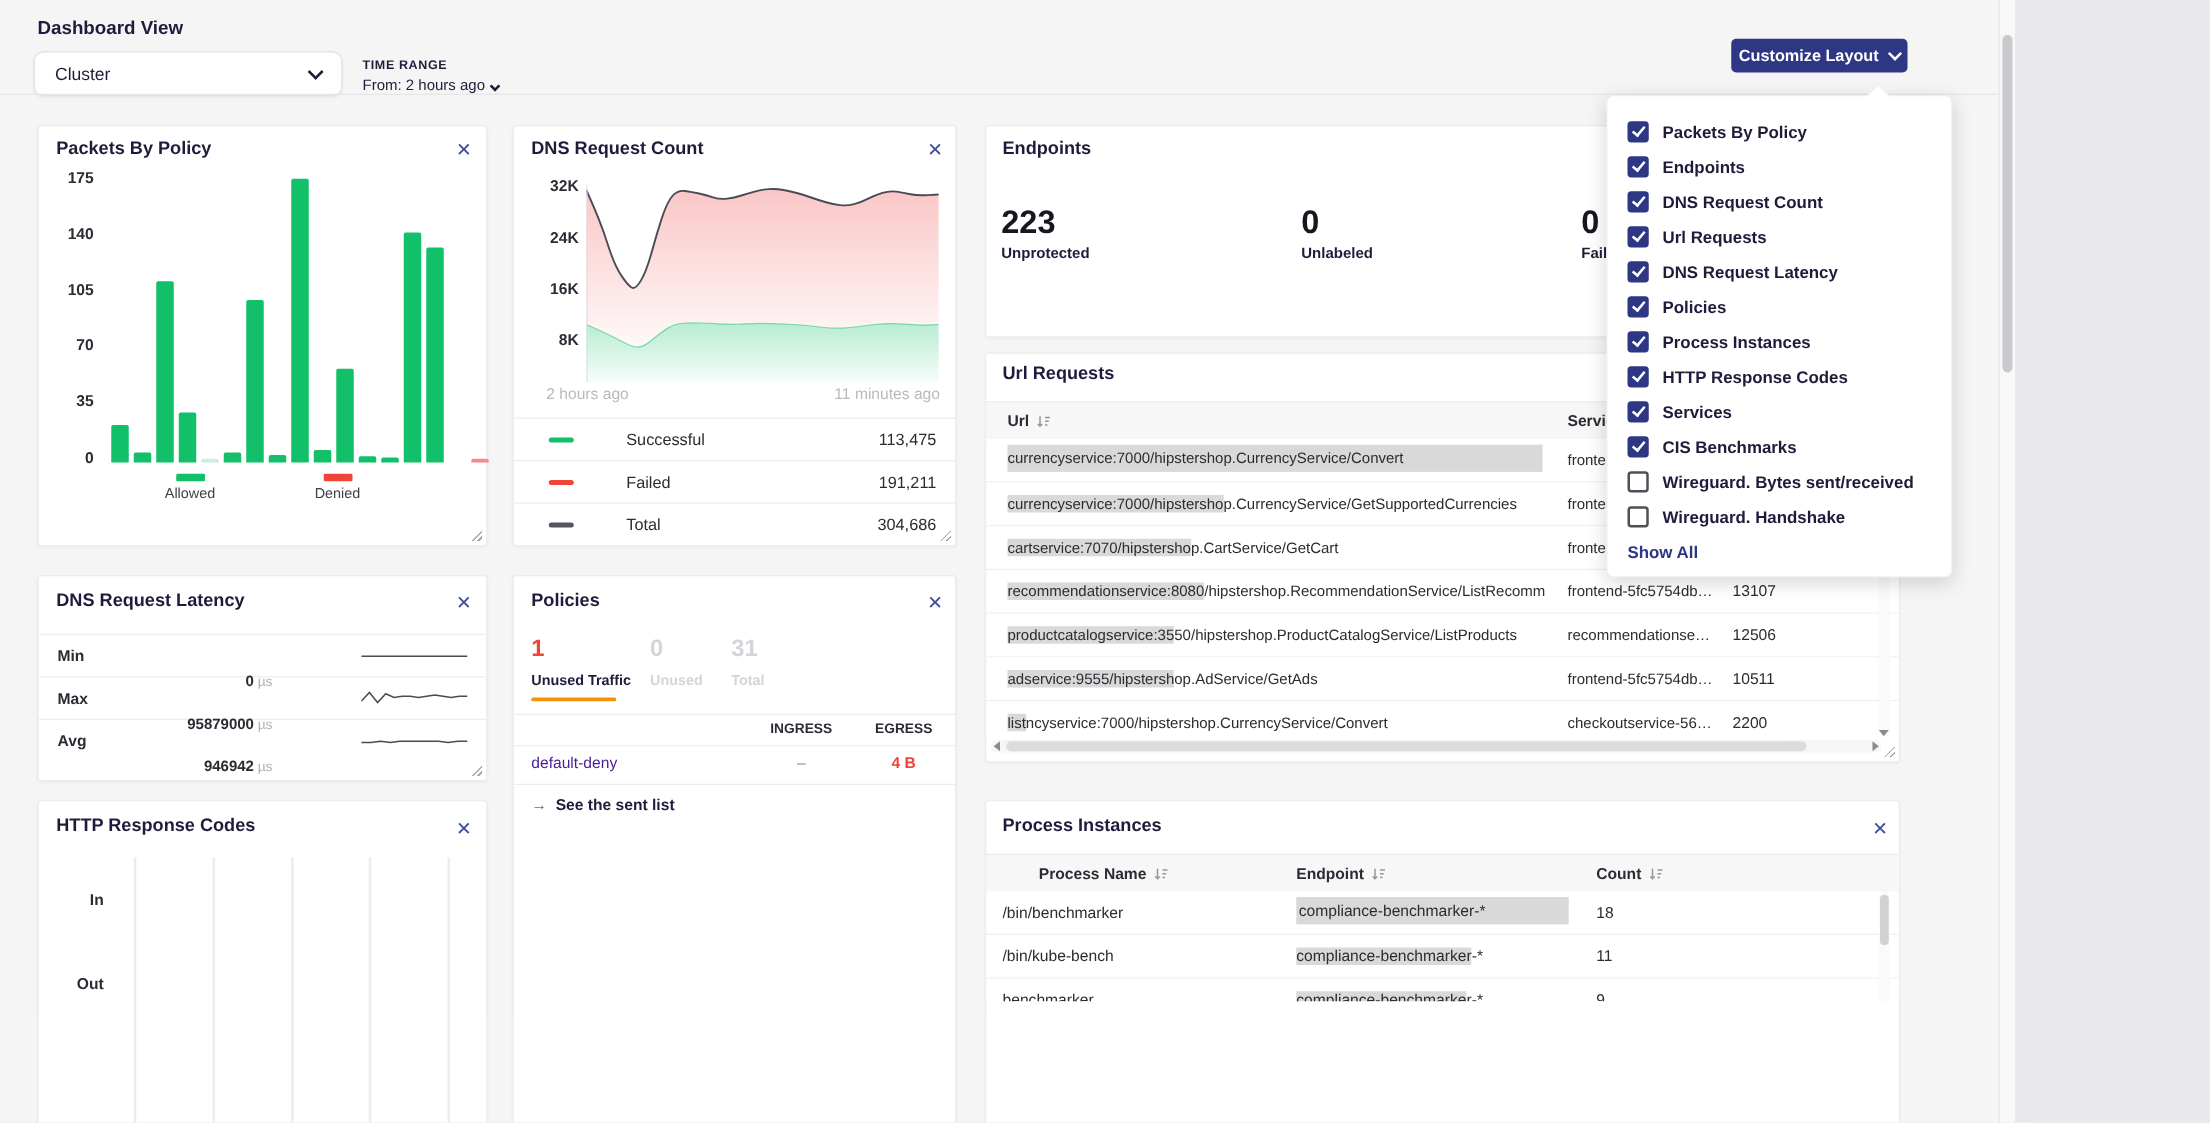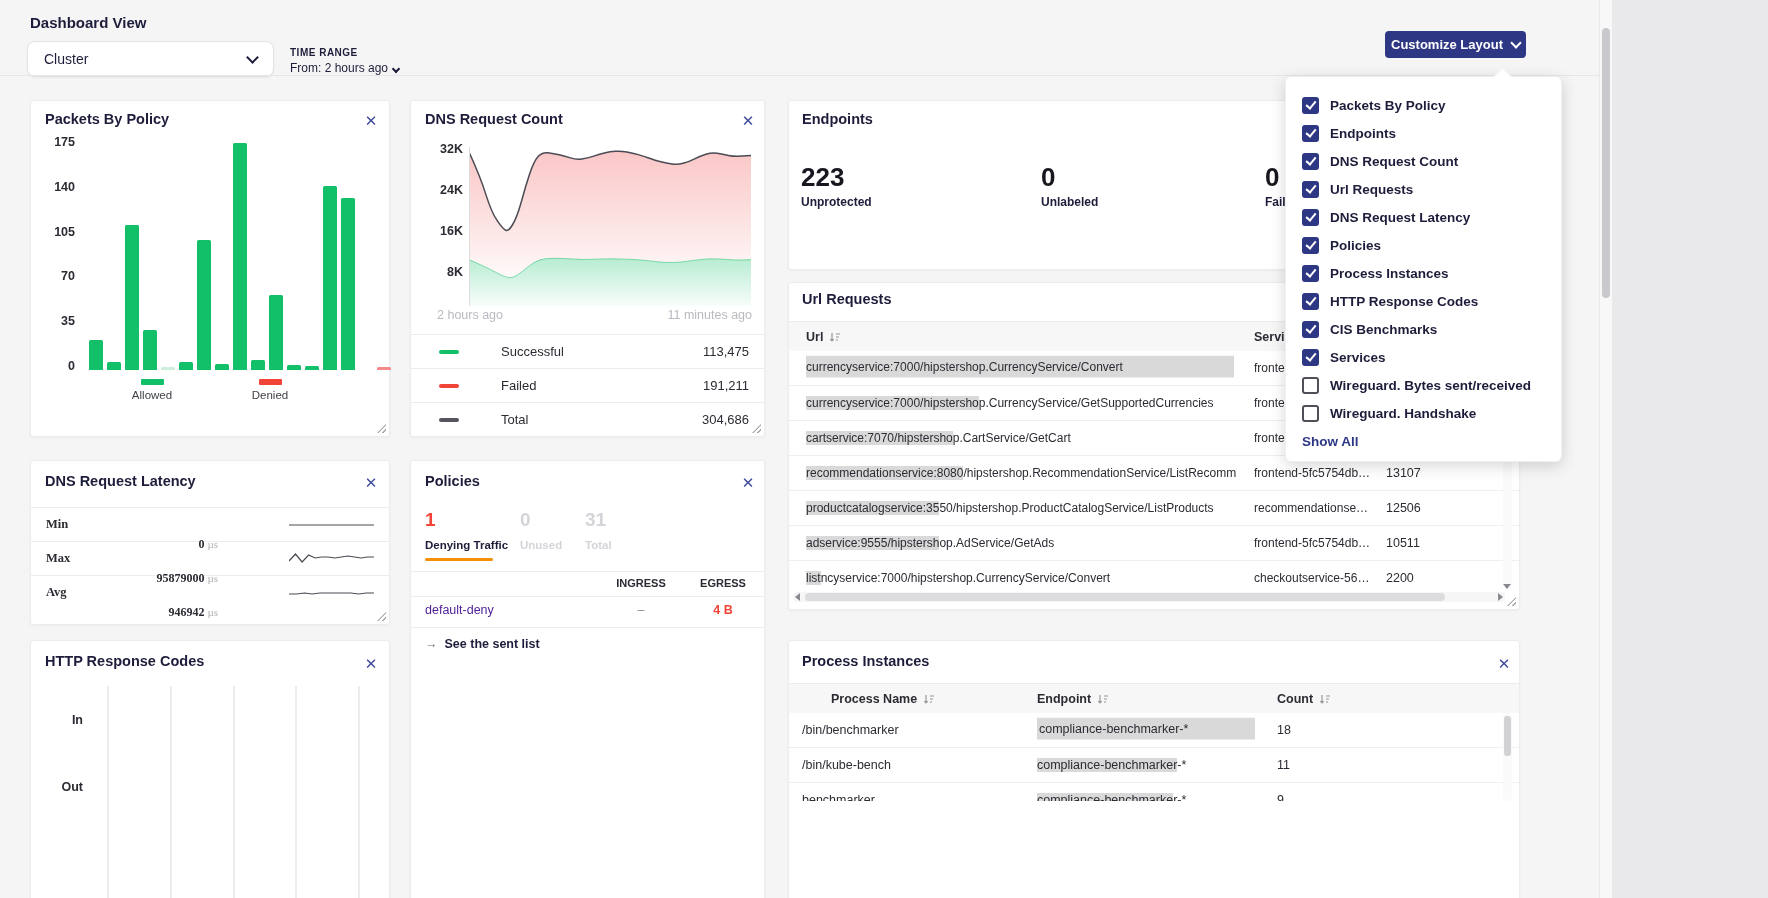--- a/index.html
+++ b/index.html
@@ -81,21 +81,21 @@
   .vsb{position:absolute;width:9px;background:#fafafa;border-radius:4px;}
   .vsb-thumb{position:absolute;left:1px;width:7px;background:#d2d2d5;border-radius:3px;}
   .tri-d{position:absolute;left:0px;bottom:0;width:0;height:0;border-left:4px solid transparent;border-right:4px solid transparent;border-top:5px solid #8a8a90;}
   .tri-u{position:absolute;left:0px;top:0;width:0;height:0;border-left:4px solid transparent;border-right:4px solid transparent;border-bottom:5px solid #b9b9bd;}
   .hsb{position:absolute;height:10px;background:#f6f6f7;border-radius:4px;}
   .hsb-thumb{position:absolute;top:1px;height:8px;background:#dcdcdf;border-radius:4px;}
   .tri-l{position:absolute;left:2px;top:1px;width:0;height:0;border-top:4px solid transparent;border-bottom:4px solid transparent;border-right:5px solid #8a8a90;}
   .tri-r{position:absolute;right:2px;top:1px;width:0;height:0;border-top:4px solid transparent;border-bottom:4px solid transparent;border-left:5px solid #8a8a90;}
 
   
-  .lat-rows{position:absolute;left:0;right:0;top:46px;font-family:Liberation Serif, serif;}
+  .lat-rows{position:absolute;left:0;right:0;top:46px;}
   .lat-row{height:33px;display:flex;align-items:center;padding:0 15px;border-top:1px solid #ededef;}
   .lat-lb{width:100px;font-size:12.5px;font-weight:600;color:#2b2b33;}
   .lat-valbox{width:72px;text-align:right;font-size:12px;font-weight:600;color:#2b2b33;margin-top:40px;}
   .lat-unit{color:#b0b0b5;font-size:11px;font-weight:400;margin-left:3px;}
   .lat-spark{margin-left:auto;display:flex;}
 
   
   .pol-num{position:absolute;top:48px;font-size:19px;font-weight:700;}
   .pol-tab{position:absolute;top:78px;font-size:11.5px;font-weight:700;}
   .pol-underline{position:absolute;left:14px;top:97px;width:68px;height:3px;background:#f79009;border-radius:2px;}
@@ -349,21 +349,21 @@
           </span>
       </div>
     </div>
     <span class="rs"></span>
   </div>
 
   <div class="panel" id="p-policies">
     <div class="panel-title" style="top:12px;">Policies</div>
     <span class="close-btn" style="left:328px;top:13px;"></span>
     <span class="pol-num" style="left:14px;color:#f04438;">1</span>
-    <span class="pol-tab" style="left:14px;color:#1d1d3b;">Denying Traffic</span>
+    <span class="pol-tab" style="left:14px;color:#1d1d3b;">Unused Traffic</span>
     <div class="pol-underline"></div>
     <span class="pol-num" style="left:109px;color:#d4d4d9;">0</span>
     <span class="pol-tab" style="left:109px;color:#d4d4d9;">Unused</span>
     <span class="pol-num" style="left:174px;color:#d4d4d9;">31</span>
     <span class="pol-tab" style="left:174px;color:#d4d4d9;">Total</span>
     <div class="pol-div" style="top:110px;"></div>
     <span class="pol-th" style="left:195px;">INGRESS</span>
     <span class="pol-th" style="left:277px;">EGRESS</span>
     <div class="pol-div" style="top:135px;"></div>
     <span class="pol-name">default-deny</span>
@@ -489,27 +489,27 @@
         <div class="menu-item">
           <span class="cb cb-on">
             <span class="cb-check"></span>
           </span>
           <span class="menu-label">HTTP Response Codes</span>
         </div>
         <div class="menu-item">
           <span class="cb cb-on">
             <span class="cb-check"></span>
           </span>
+          <span class="menu-label">Services</span>
+        </div>
+        <div class="menu-item">
+          <span class="cb cb-on">
+            <span class="cb-check"></span>
+          </span>
           <span class="menu-label">CIS Benchmarks</span>
-        </div>
-        <div class="menu-item">
-          <span class="cb cb-on">
-            <span class="cb-check"></span>
-          </span>
-          <span class="menu-label">Services</span>
         </div>
         <div class="menu-item">
           <span class="cb cb-off"></span>
           <span class="menu-label">Wireguard. Bytes sent/received</span>
         </div>
         <div class="menu-item">
           <span class="cb cb-off"></span>
           <span class="menu-label">Wireguard. Handshake</span>
         </div>
       </div>

